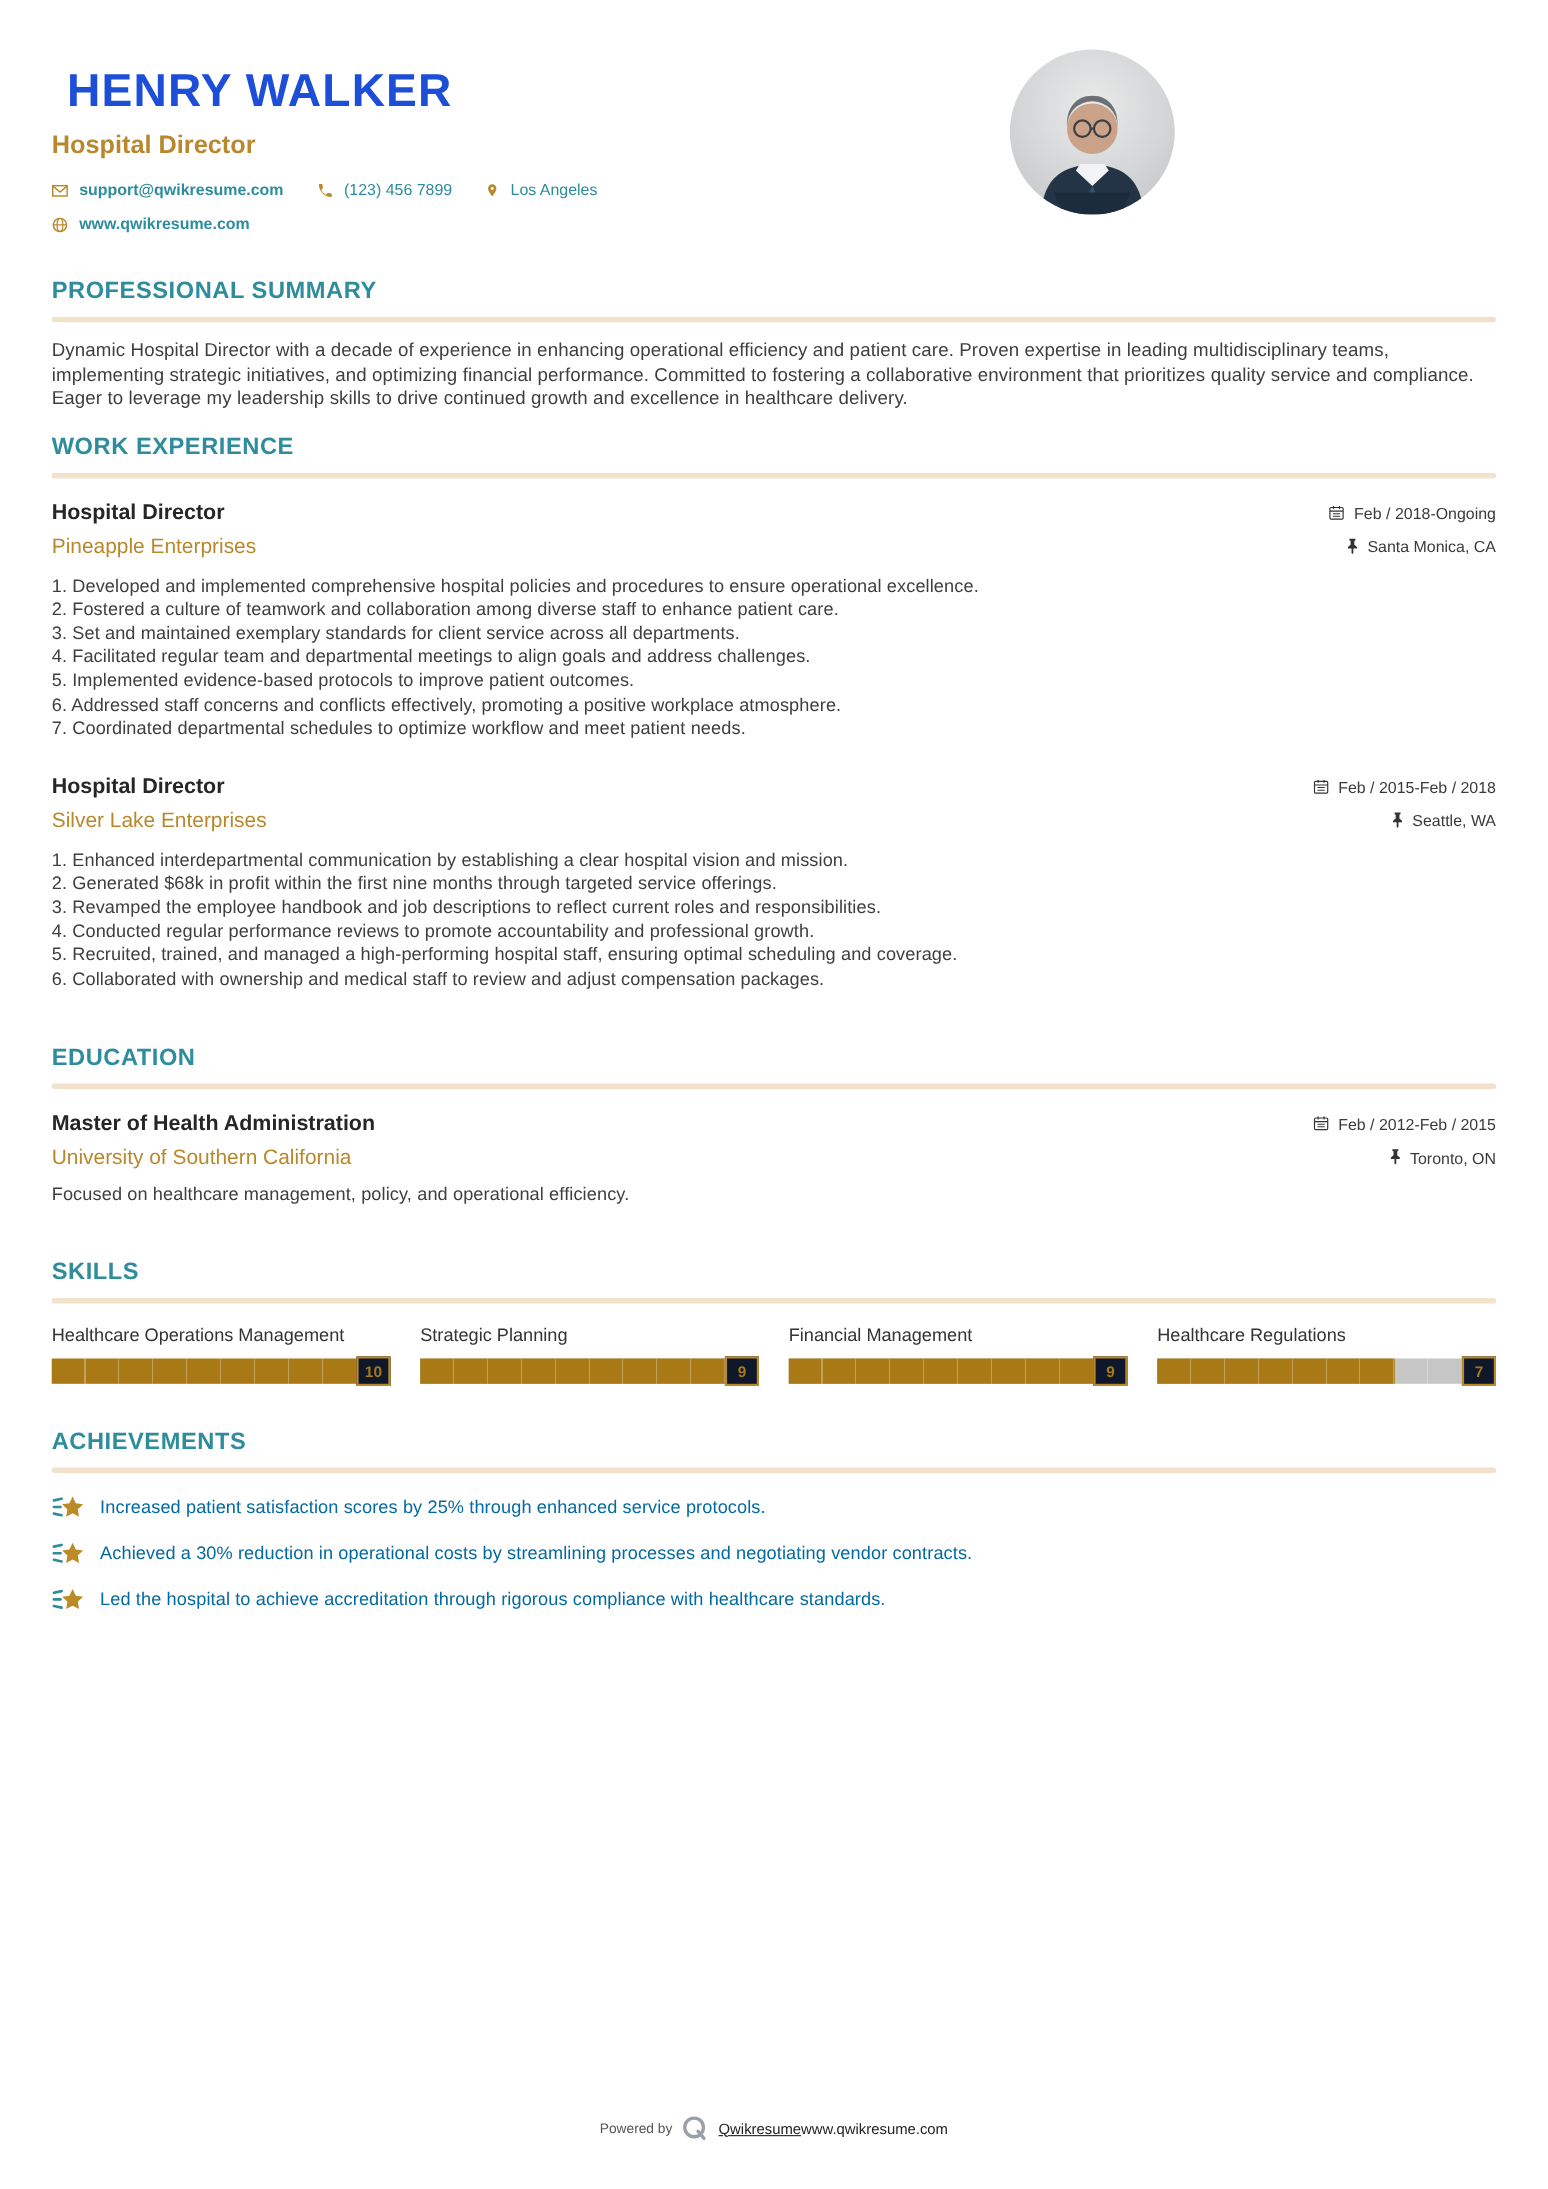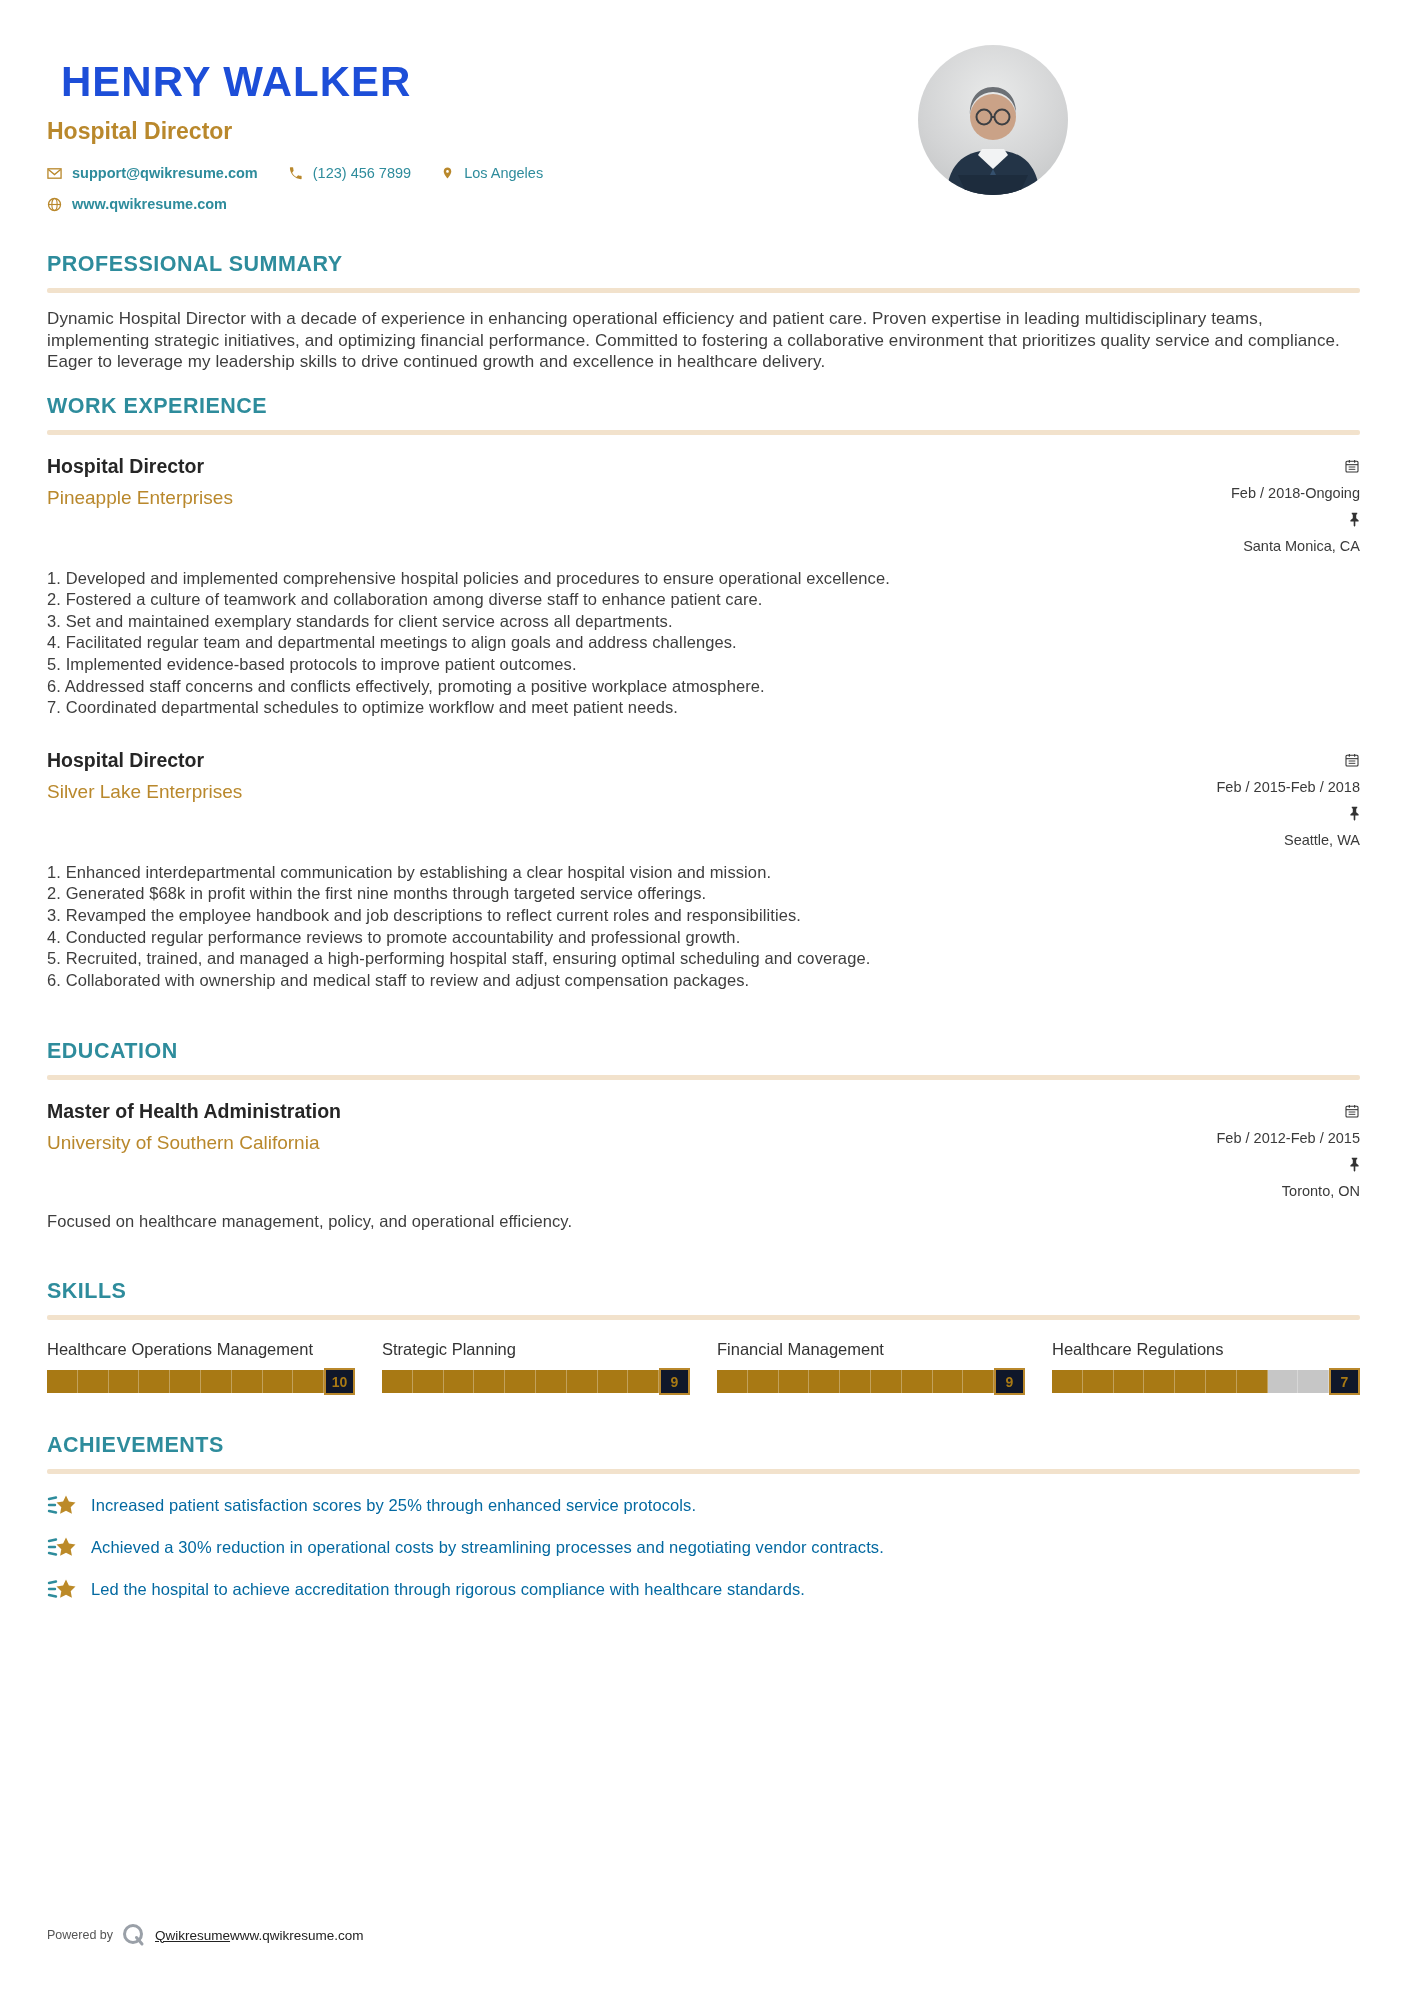--- a/index.html
+++ b/index.html
@@ -34,21 +34,21 @@
 
   .summary-text{margin:15px 0 0;font-size:17px;line-height:21.5px;letter-spacing:.1px;color:#3e3e3e;}
 
   
   .entry{margin-top:20px;}
   .entry + .entry{margin-top:30px;}
   .entry-head{display:flex;justify-content:space-between;align-items:flex-start;}
   .entry-title{margin:0;font-size:19.5px;font-weight:600;color:#262626;}
   .entry-org{margin-top:9px;font-size:19px;color:#b9882c;}
   .entry-meta{text-align:right;font-size:14.5px;color:#3a3a3a;padding-top:3px;flex:none;}
-  .meta-line{display:flex;justify-content:flex-end;gap:8px;flex-direction:column;}
+  .meta-line{display:flex;justify-content:flex-end;align-items:center;gap:8px;}
   .meta-line + .meta-line{margin-top:11px;}
   .bullets{margin:14px 0 0;padding:0;list-style:none;counter-reset:li;}
   .bullets li{counter-increment:li;font-size:16.5px;line-height:21.6px;letter-spacing:.1px;color:#3e3e3e;}
   .bullets li::before{content:counter(li) ". ";}
   .edu-desc{margin:13px 0 0;font-size:16.5px;letter-spacing:.1px;color:#3e3e3e;}
 
   
   .skills-grid{display:grid;grid-template-columns:repeat(4,1fr);column-gap:27px;margin-top:18px;}
   .skill-name{font-size:16.5px;line-height:22px;color:#333;margin-bottom:10px;}
   .skill-bar{position:relative;height:23px;background:#c6c6c6;}
@@ -60,21 +60,21 @@
      display:flex;align-items:center;justify-content:center;}
 
   
   .ach-list{margin-top:18px;}
   .achievement{display:flex;align-items:center;gap:14px;}
   .achievement + .achievement{margin-top:15px;}
   .ach-icon{flex:none;display:inline-flex;}
   .ach-text{font-size:16.5px;letter-spacing:.1px;color:#0369a1;}
 
   
-  .footer{position:absolute;left:47px;right:47px;bottom:42px;display:flex;justify-content:flex-start;align-items:center;}
+  .footer{position:absolute;left:47px;right:47px;bottom:42px;display:flex;justify-content:center;align-items:center;}
   .footer-left{display:flex;align-items:center;}
   .powered-by{font-size:12.5px;color:#555;}
   .qlogo{display:inline-flex;margin:0 8px;}
   .brand{font-size:13.5px;color:#222;text-decoration:underline;}
   .footer-site{font-size:13.5px;color:#222;}
 </style>
 </head>
 <body>
 
 <div class="page">

